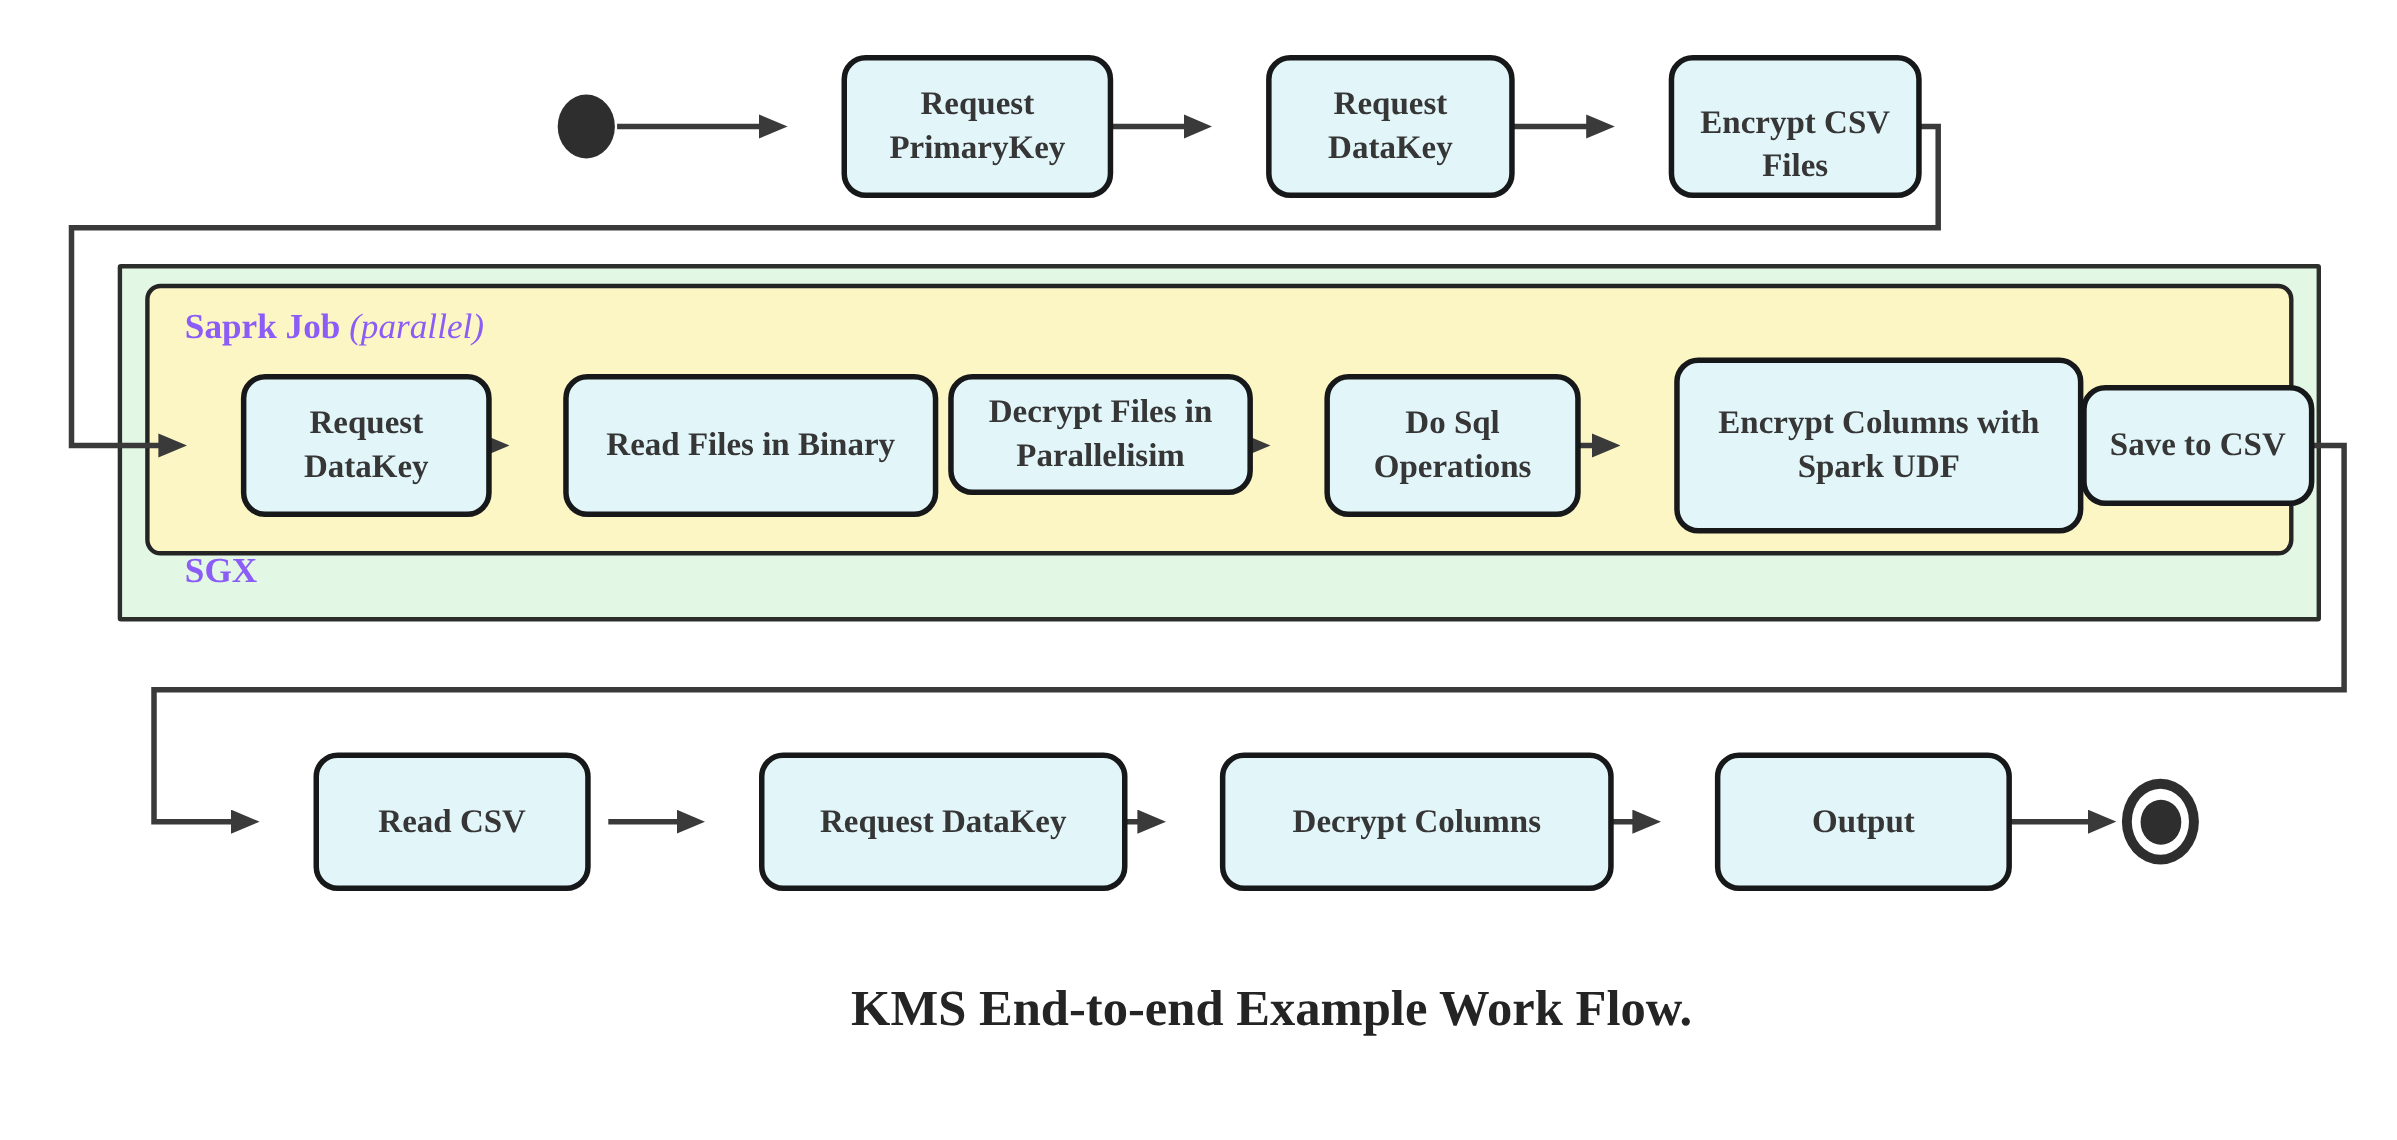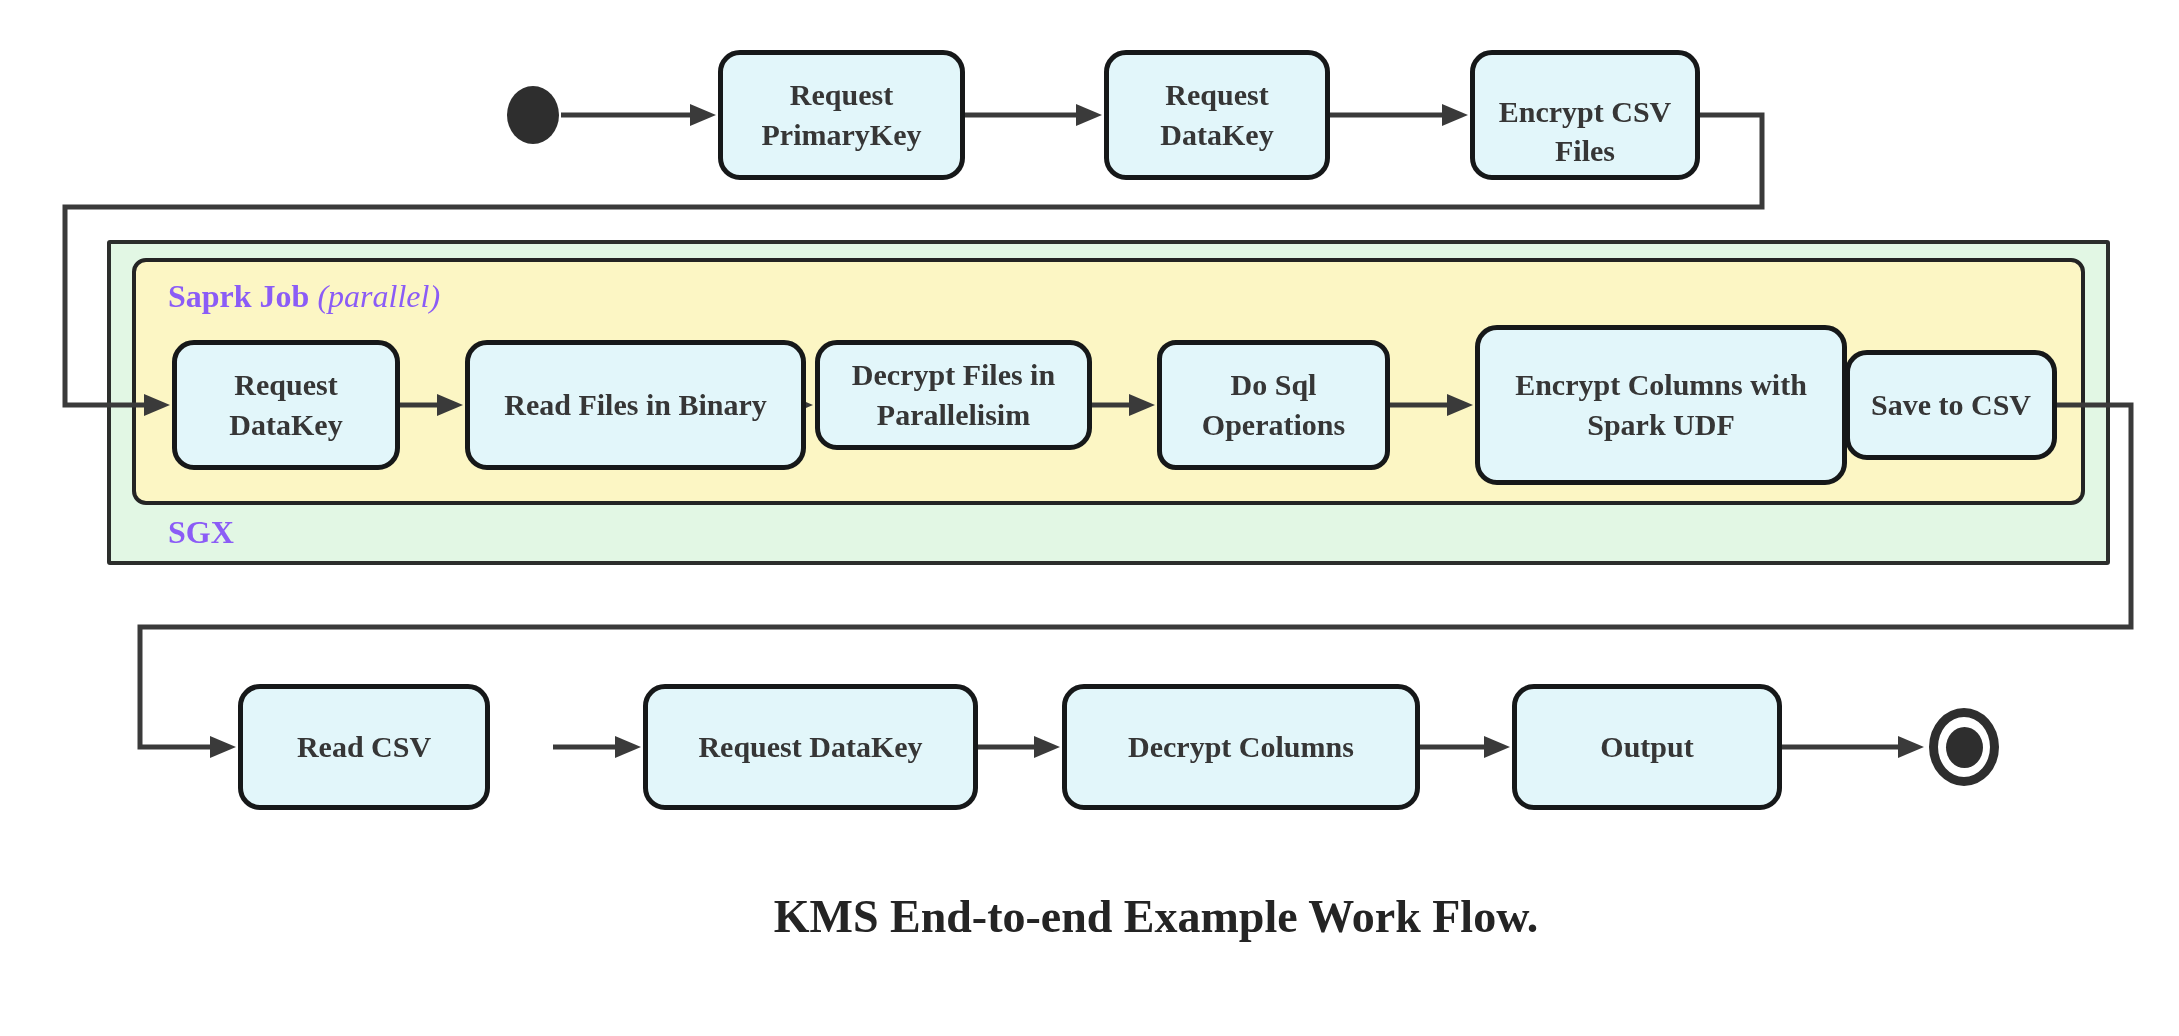--- a/index.html
+++ b/index.html
@@ -37,20 +37,21 @@
     border-radius:22px;
     display:flex;
     align-items:center;
     justify-content:center;
     text-align:center;
     font-weight:bold;
     font-size:30px;
     line-height:1.32;
     color:#363636;
     padding:4px 0;
+    margin-left:47px;
   }
   .start-node{
     position:absolute;
     background:#2e2e2e;
     border-radius:50%;
   }
   .end-node{
     position:absolute;
     box-sizing:border-box;
     border:9px solid #2e2e2e;
@@ -79,21 +80,21 @@
 
 <div class="canvas">
 
   <div class="container-box sgx" style="left:107px;top:240px;width:2003px;height:325px;"></div>
   <div class="container-box spark" style="left:132px;top:258px;width:1953px;height:247px;"></div>
 
   <div class="container-label" style="left:168px;top:278px;">
     <span>Saprk Job</span>
     <span class="italic-part"> (parallel)</span>
   </div>
-  <div class="container-label" style="left:168px;top:514px;text-align:right;">SGX</div>
+  <div class="container-label" style="left:168px;top:500px;text-align:right;">SGX</div>
 
   <svg class="edges" width="2179" height="1036" viewBox="0 0 2179 1036">
     <defs>
       <marker id="arrow" markerUnits="userSpaceOnUse" markerWidth="26" markerHeight="22" refX="2" refY="11" orient="auto">
         <polygon points="0,0 26,11 0,22" fill="#3a3a3a"></polygon>
       </marker>
     </defs>
     <g fill="none" stroke="#3a3a3a" stroke-width="5">
       <path d="M 561 115 L 692 115" marker-end="url(#arrow)"></path>
       <path d="M 965 115 L 1078 115" marker-end="url(#arrow)"></path>
@@ -129,21 +130,21 @@
 
   <div class="node" style="left:172px;top:340px;width:228px;height:130px;">
     <span>Request DataKey</span>
   </div>
   <div class="node" style="left:465px;top:340px;width:341px;height:130px;">
     <span>Read Files in Binary</span>
   </div>
   <div class="node" style="left:815px;top:340px;width:277px;height:110px;">
     <span>Decrypt Files in Parallelisim</span>
   </div>
-  <div class="node" style="left:1157px;top:340px;width:233px;height:130px;border-radius:19px;">
+  <div class="node" style="left:1157px;top:340px;width:233px;height:130px;">
     <span>Do Sql Operations</span>
   </div>
   <div class="node" style="left:1475px;top:325px;width:372px;height:160px;">
     <span>Encrypt Columns with Spark UDF</span>
   </div>
   <div class="node" style="left:1845px;top:350px;width:212px;height:110px;">
     <span>Save to CSV</span>
   </div>
 
   <div class="node" style="left:238px;top:684px;width:252px;height:126px;text-align:center;">

